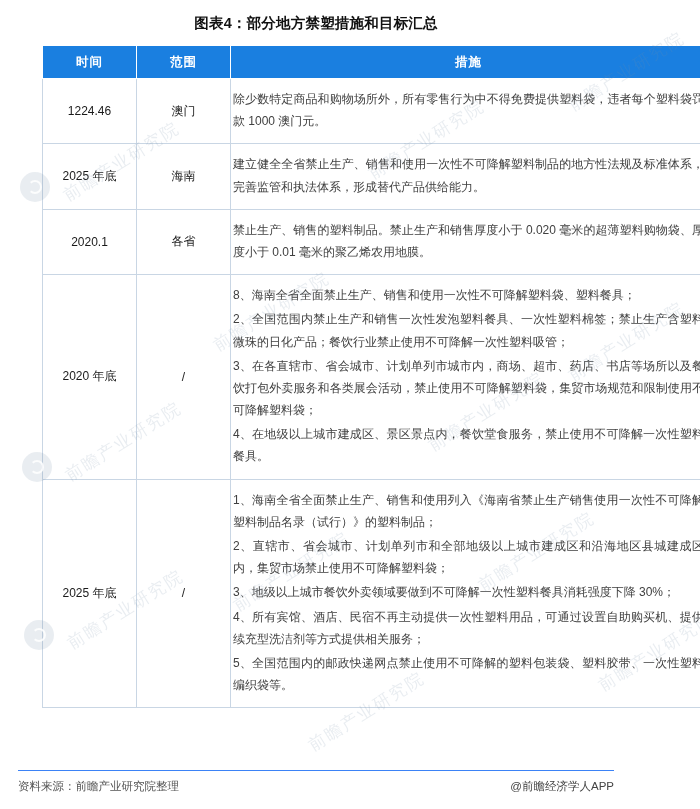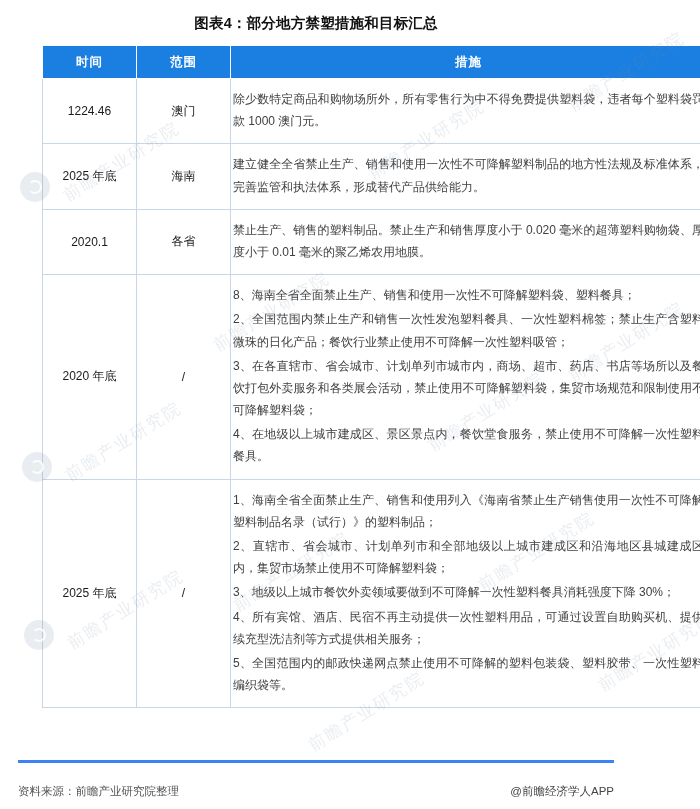--- a/index.html
+++ b/index.html
@@ -72,27 +72,27 @@
   .col1 { width: 94px; }
   .col2 { width: 94px; }
   .col3 { width: 476px; }
 
   .footer {
     position: absolute;
     left: 18px;
     right: 18px;
     bottom: 10px;
     height: 26px;
-    border-top: 3px solid #3b82f6;
+    border-top: 1px solid #3b82f6;
     display: flex;
-    align-items: flex-end;
+    align-items: center;
     justify-content: space-between;
     font-size: 11.5px;
     color: #555;
-    padding-top: 10px;
+    padding-top: 2px;
   }
   .footer .right {
     color: #444;
   }
 
   
   .wm-layer {
     position: absolute;
     top: 0; left: 0;
     width: 700px; height: 809px;

